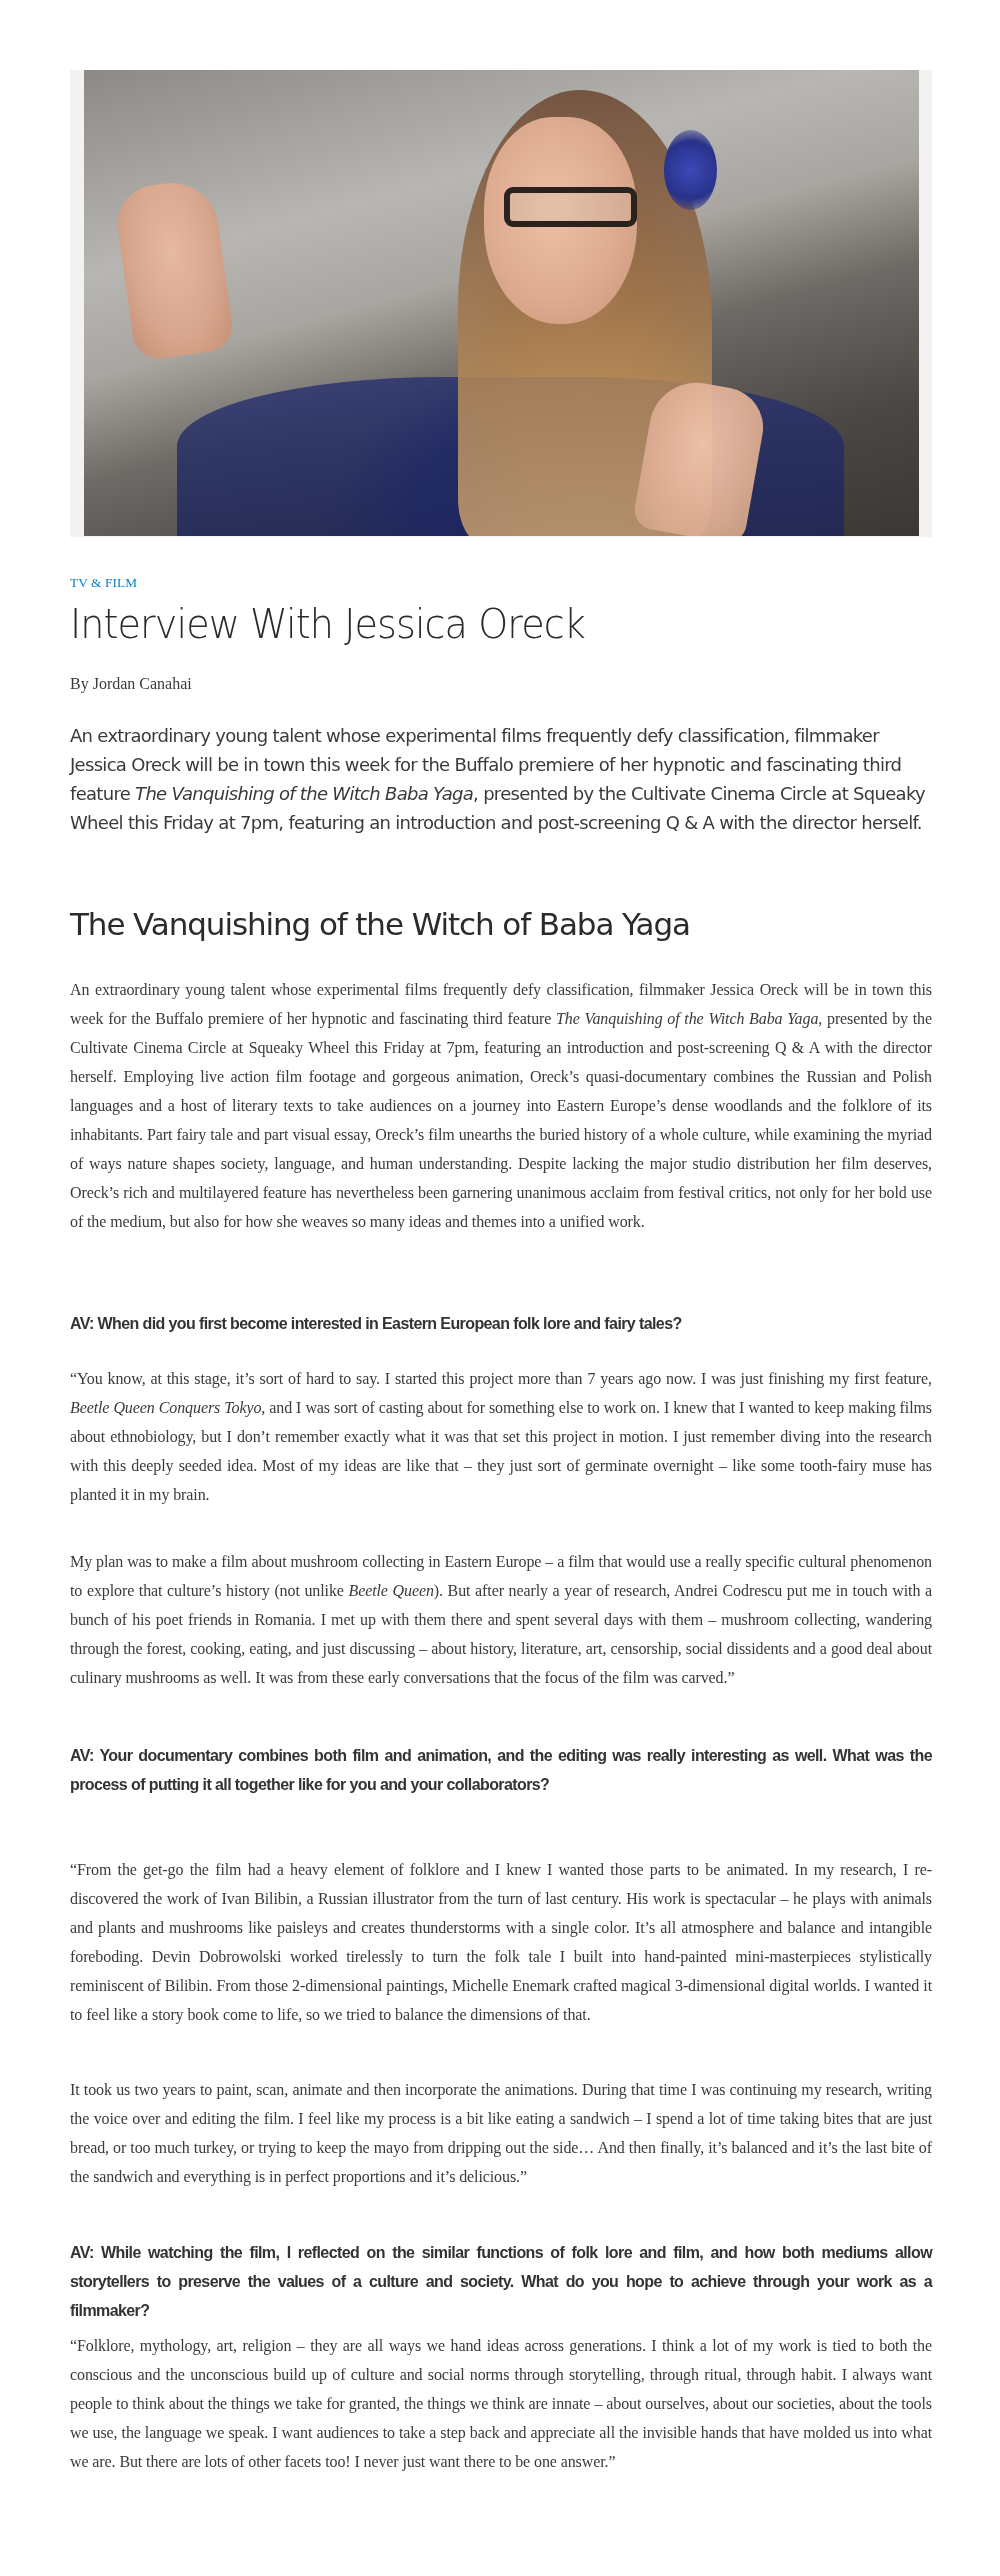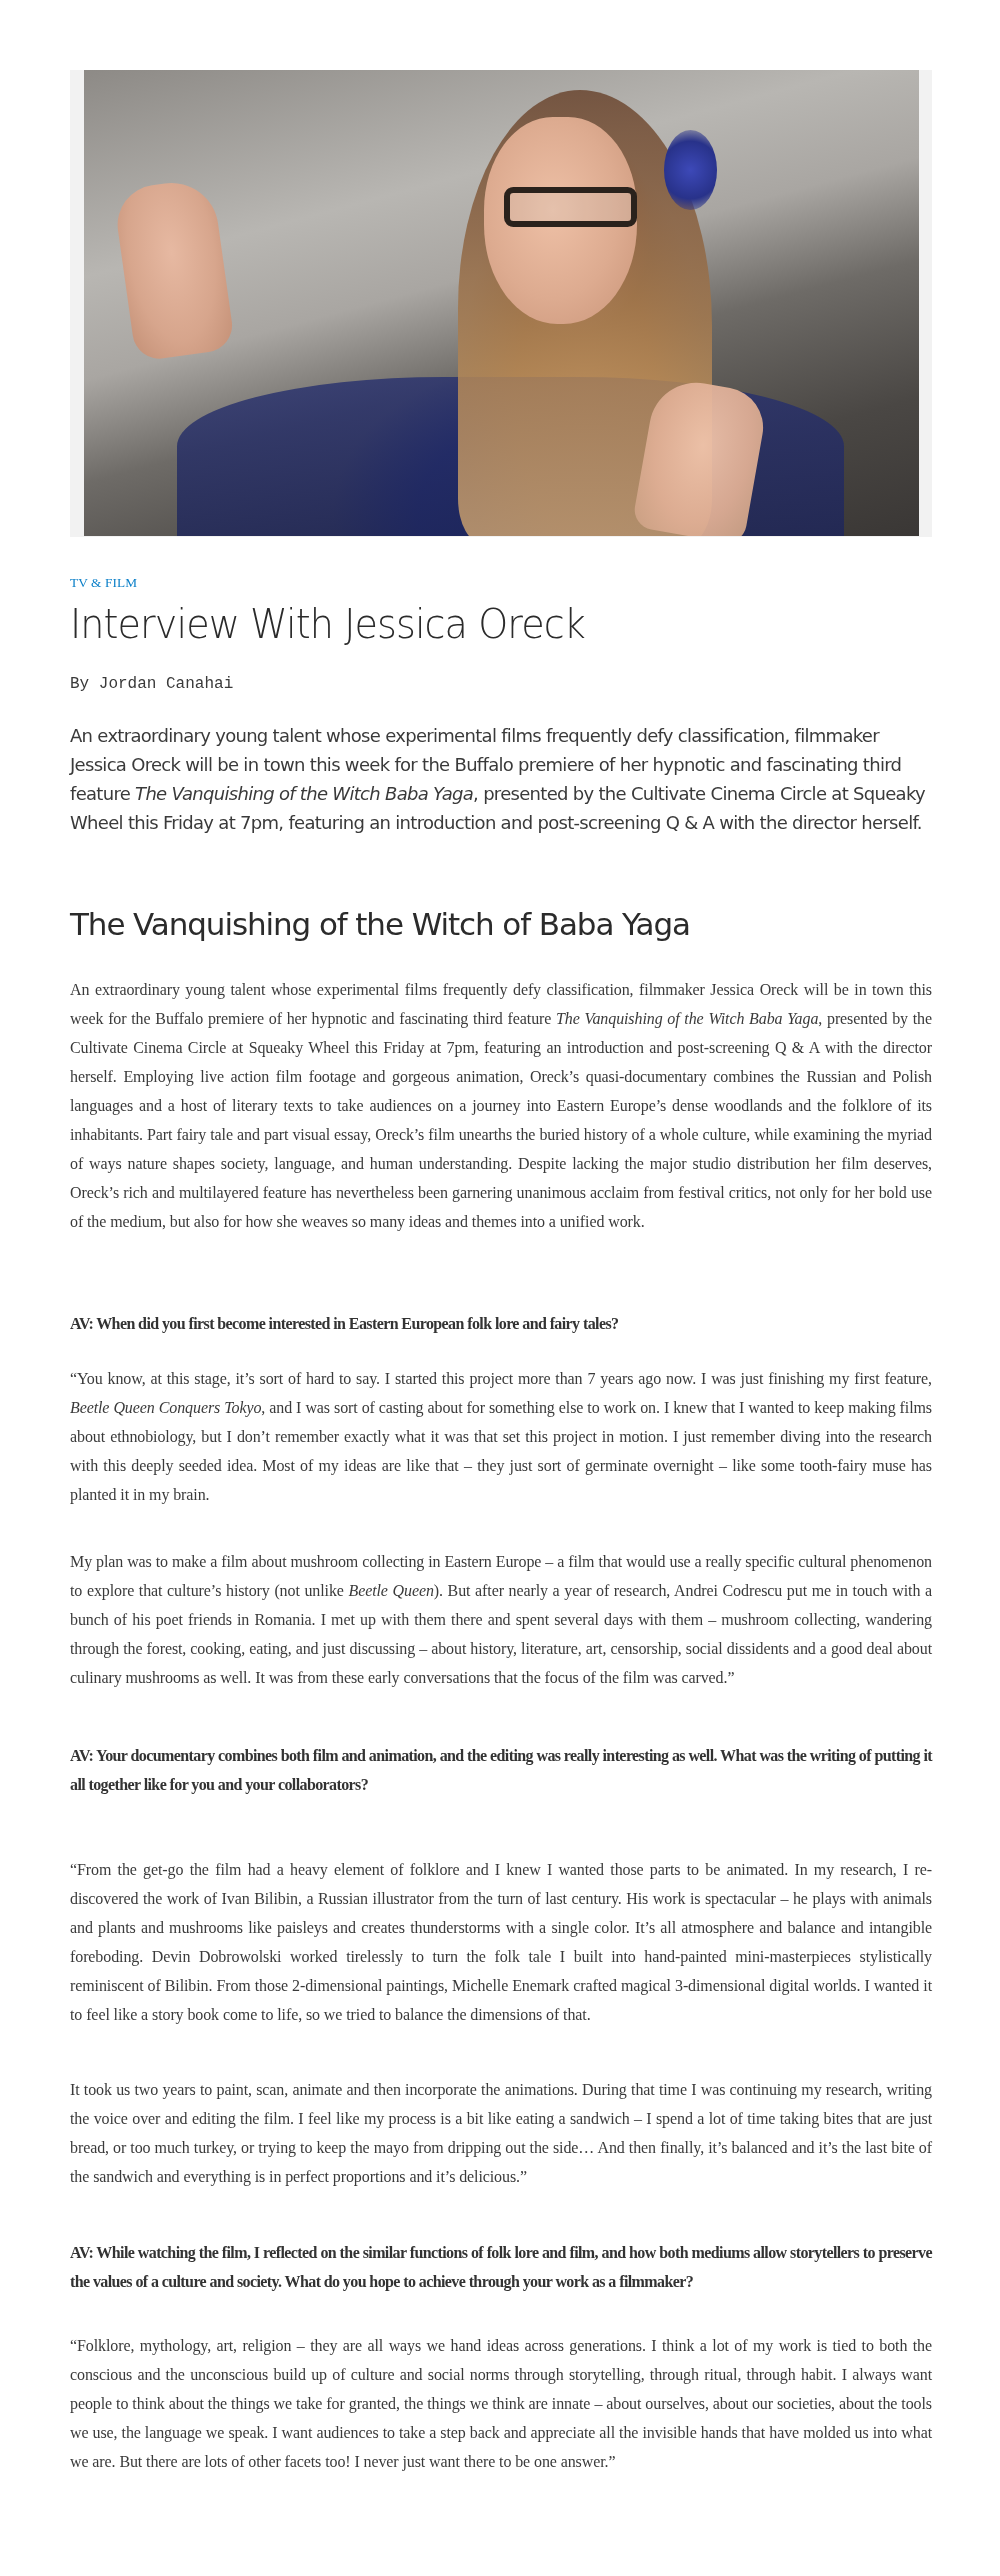--- a/index.html
+++ b/index.html
@@ -118,21 +118,21 @@
     color: #2b2b2b;
     line-height: 1.2;
     transform: scaleX(0.93);
     transform-origin: left center;
     white-space: nowrap;
   }
   .byline {
     position: absolute;
     left: 0;
     top: 675px;
-    font-family: Liberation Mono, monospace;
+    font-family: Liberation Serif, serif;
     font-size: 16px;
     color: #3a3a3a;
   }
   .intro {
     position: absolute;
     left: 0;
     top: 721px;
     width: 862px;
     font-family: "DejaVu Sans", "Liberation Sans", sans-serif;
     font-size: 18px;
@@ -163,21 +163,21 @@
     line-height: 29px;
     color: #3a3a3a;
     text-align: justify;
     letter-spacing: -0.1px;
   }
   .body-text em { font-style: italic; }
   .question {
     position: absolute;
     left: 0;
     width: 862px;
-    font-family: Liberation Serif, serif;
+    font-family: Liberation Sans, sans-serif;
     font-weight: bold;
     font-size: 16px;
     line-height: 29px;
     color: #333333;
     text-align: justify;
     letter-spacing: -0.6px;
   }
 </style>
 </head>
 <body>
@@ -207,21 +207,21 @@
   <h2 class="section-title">The Vanquishing of the Witch of Baba Yaga</h2>
 
   <p class="body-text" style="top:975px;"><span>An extraordinary young talent whose experimental films frequently defy classification, filmmaker Jessica Oreck will be in town this week for the Buffalo premiere of her hypnotic and fascinating third feature </span><em>The Vanquishing of the Witch Baba Yaga</em><span>, presented by the Cultivate Cinema Circle at Squeaky Wheel this Friday at 7pm, featuring an introduction and post-screening Q &amp; A with the director herself.   Employing live action film footage and gorgeous animation, Oreck’s quasi-documentary combines the Russian and Polish languages and a host of literary texts to take audiences on a journey into Eastern Europe’s dense woodlands and the folklore of its inhabitants. Part fairy tale and part visual essay, Oreck’s film unearths the buried history of a whole culture, while examining the myriad of ways nature shapes society, language, and human understanding. Despite lacking the major studio distribution her film deserves, Oreck’s  rich and multilayered feature has nevertheless been garnering unanimous acclaim from festival critics, not only for her bold use of the medium, but also for how she weaves so many ideas and themes into a unified work.</span></p>
 
   <p class="question" style="top:1309px;">AV: When did you first become interested in Eastern European folk lore and fairy tales?</p>
 
   <p class="body-text" style="top:1364px;"><span>“You know, at this stage, it’s sort of hard to say.  I started this project more than 7 years ago now.  I was just finishing my first feature, </span><em>Beetle Queen Conquers Tokyo</em><span>, and I was sort of casting about for something else to work on.  I knew that I wanted to keep making films about ethnobiology, but I don’t remember exactly what it was that set this project in motion.  I just remember diving into the research with this deeply seeded idea.  Most of my ideas are like that – they just sort of germinate overnight – like some tooth-fairy muse has planted it in my brain.</span></p>
 
   <p class="body-text" style="top:1547px;"><span>My plan was to make a film about mushroom collecting in Eastern Europe – a film that would use a really specific cultural phenomenon to explore that culture’s history (not unlike </span><em>Beetle Queen</em><span>).  But after nearly a year of research, Andrei Codrescu put me in touch with a bunch of his poet friends in Romania.  I met up with them there and spent several days with them – mushroom collecting, wandering through the forest, cooking, eating, and just discussing – about history, literature, art, censorship, social dissidents and a good deal about culinary mushrooms as well.  It was from these early conversations that the focus of the film was carved.”</span></p>
 
-  <p class="question" style="top:1741px;">AV: Your documentary combines both film and animation, and the editing was really interesting as well.  What was the writing of putting it all together like for you and your collaborators?</p>
+  <p class="question" style="top:1741px;">AV: Your documentary combines both film and animation, and the editing was really interesting as well.  What was the process of putting it all together like for you and your collaborators?</p>
 
   <p class="body-text" style="top:1855px;">“From the get-go the film had a heavy element of folklore and I knew I wanted those parts to be animated.  In my research, I re-discovered the work of Ivan Bilibin, a Russian illustrator from the turn of last century.  His work is spectacular – he plays with animals and plants and mushrooms like paisleys and creates thunderstorms with a single color.   It’s all atmosphere and balance and intangible foreboding. Devin Dobrowolski worked tirelessly to turn the folk tale I built into hand-painted mini-masterpieces stylistically reminiscent of Bilibin.  From those 2-dimensional paintings, Michelle Enemark crafted magical 3-dimensional digital worlds.  I wanted it to feel like a story book come to life, so we tried to balance the dimensions of that.</p>
 
   <p class="body-text" style="top:2075px;">It took us two years to paint, scan, animate and then incorporate the animations. During that time I was continuing my research, writing the voice over and editing the film.  I feel like my process is a bit like eating a sandwich – I spend a lot of time taking bites that are just bread, or too much turkey, or trying to keep the mayo from dripping out the side…  And then finally, it’s balanced and it’s the last bite of the sandwich and everything is in perfect proportions and it’s delicious.”</p>
 
   <p class="question" style="top:2238px;">AV: While watching the film, I reflected on the similar functions of folk lore and film, and how both mediums allow storytellers to preserve the values of a culture and society. What do you hope to achieve through your work as a filmmaker?</p>
 
   <p class="body-text" style="top:2331px;">“Folklore, mythology, art, religion – they are all ways we hand ideas across generations.  I think a lot of my work is tied to both the conscious and the unconscious build up of culture and social norms through storytelling, through ritual, through habit.  I always want people to think about the things we take for granted, the things we think are innate – about ourselves, about our societies, about the tools we use, the language we speak.  I want audiences to take a step back and appreciate all the invisible hands that have molded us into what we are.  But there are lots of other facets too!  I never just want there to be one answer.”</p>
 
 </div>

